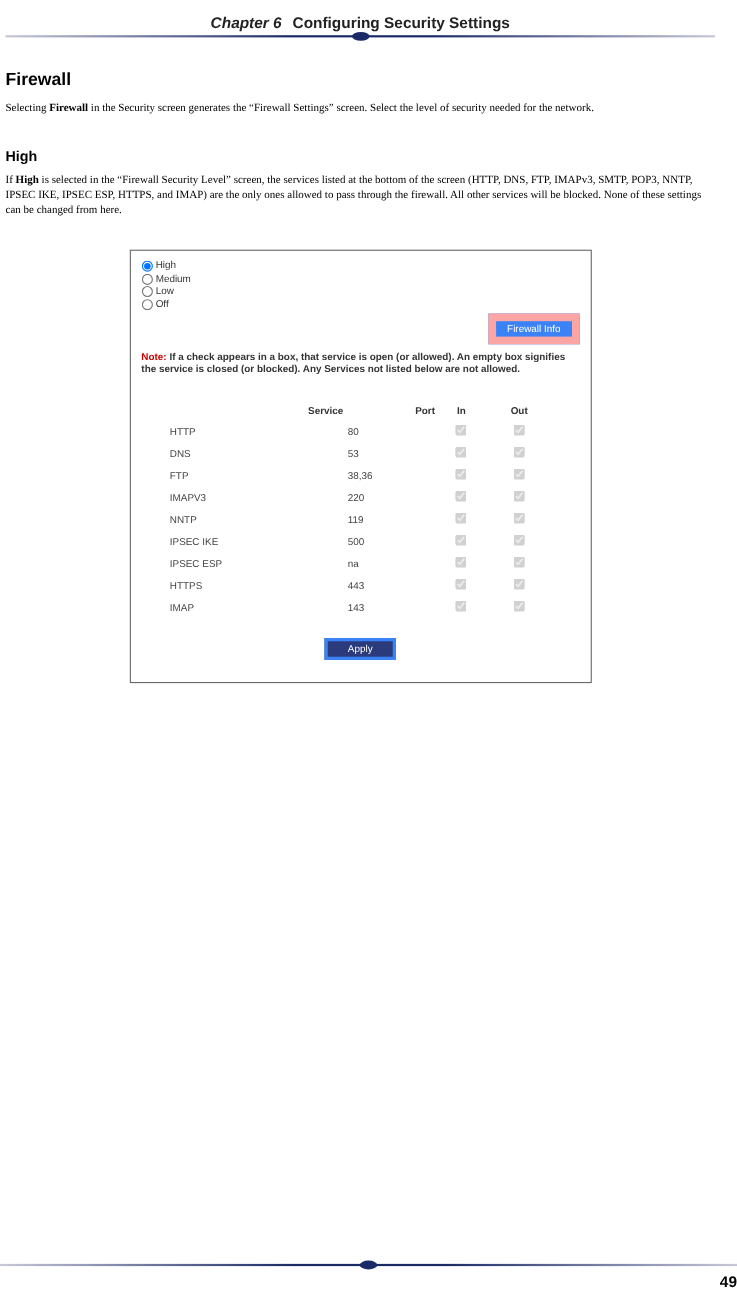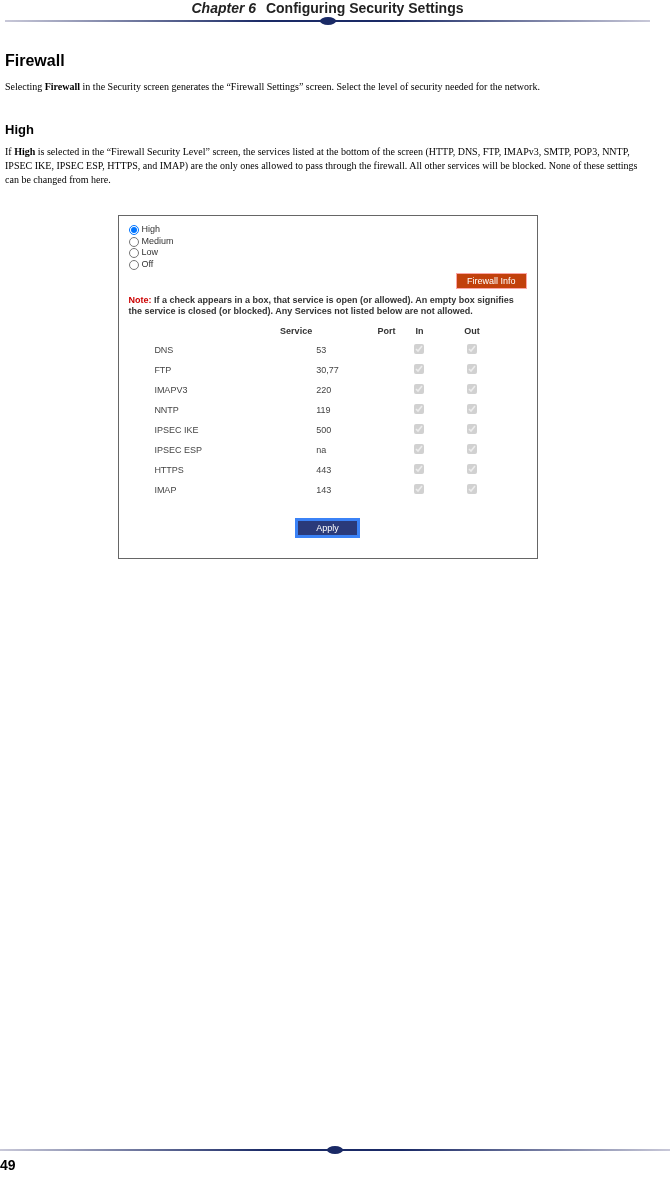--- a/index.html
+++ b/index.html
@@ -5,21 +5,21 @@
     * { box-sizing: border-box; margin: 0; padding: 0; }
     body {
       width: 670px;
       height: 1191px;
       background: #fff;
       font-family: Georgia, 'Times New Roman', serif;
       color: #000;
       position: relative;
     }
     .page {
-      padding: 0 20px 0 5px;
+      padding: 12px 20px 0 5px;
     }
     .chapter-header {
       text-align: center;
       font-family: Verdana, Arial, sans-serif;
       font-weight: bold;
       font-size: 14px;
       color: #222;
       margin-bottom: 4px;
     }
     .chapter-header .chapter-num { font-style: italic; margin-right: 6px; }
@@ -66,28 +66,28 @@
       font-family: Arial, sans-serif;
       font-size: 9px;
       color: #333;
     }
     .radio-group { margin-bottom: 2px; }
     .radio-row { display: flex; align-items: center; gap: 3px; line-height: 1.3; font-size:9px;}
     .radio-row input { width:10px; height:10px; }
     .fw-info-row { text-align: right; margin: 2px 0 6px 0; }
     .fw-info-btn {
       display: inline-block;
-      background: #c2410c;
+      background: #3b82f6;
       color: #fff;
       font-size: 9px;
       padding: 2px 10px;
-      border: 1px solid #fca5a5;
+      border: 7px solid #fca5a5;
     }
     .note-line { color: #c00; font-weight: bold; font-size:9px;}
-    .note-text { font-size: 9px; line-height: 1.2; margin-bottom: 6px; }
+    .note-text { font-size: 9px; line-height: 1.2; margin-bottom: 24px; }
     .svc-table {
       width: 88%;
       margin: 0 auto;
       border-collapse: collapse;
     }
     .svc-table th {
       text-align: right;
       font-size: 9px;
       padding: 4px 2px;
       font-weight: bold;
@@ -105,21 +105,21 @@
       background: #2a3a7a;
       color: #fff;
       font-size: 9px;
       padding: 2px 18px;
       border: 3px solid #3b82f6;
     }
     .footer {
       position: absolute;
       bottom: 18px;
       left: 0; right: 0;
-      text-align: left;
+      text-align: right;
     }
     .footer .pagenum {
       font-family: Verdana, Arial, sans-serif;
       font-weight: bold;
       font-size: 14px;
     }
   </style>
 </head>
 <body>
 
@@ -169,28 +169,34 @@
       <thead>
         <tr>
           <th>Service</th>
           <th>Port</th>
           <th class="center">In</th>
           <th class="center">Out</th>
         </tr>
       </thead>
       <tbody id="svc-body">
           <tr>
+            <td>HTTP</td>
+            <td>80</td>
+            <td class="center"><input type="checkbox" disabled="" checked="" style=""></td>
+            <td class="center"><input type="checkbox" disabled="" checked="" style=""></td>
+          </tr>
+          <tr>
             <td>DNS</td>
             <td>53</td>
             <td class="center"><input type="checkbox" disabled="" checked="" style=""></td>
             <td class="center"><input type="checkbox" disabled="" checked="" style=""></td>
           </tr>
           <tr>
             <td>FTP</td>
-            <td>30,77</td>
+            <td>38,36</td>
             <td class="center"><input type="checkbox" disabled="" checked="" style=""></td>
             <td class="center"><input type="checkbox" disabled="" checked="" style=""></td>
           </tr>
           <tr>
             <td>IMAPV3</td>
             <td>220</td>
             <td class="center"><input type="checkbox" disabled="" checked="" style=""></td>
             <td class="center"><input type="checkbox" disabled="" checked="" style=""></td>
           </tr>
           <tr>

